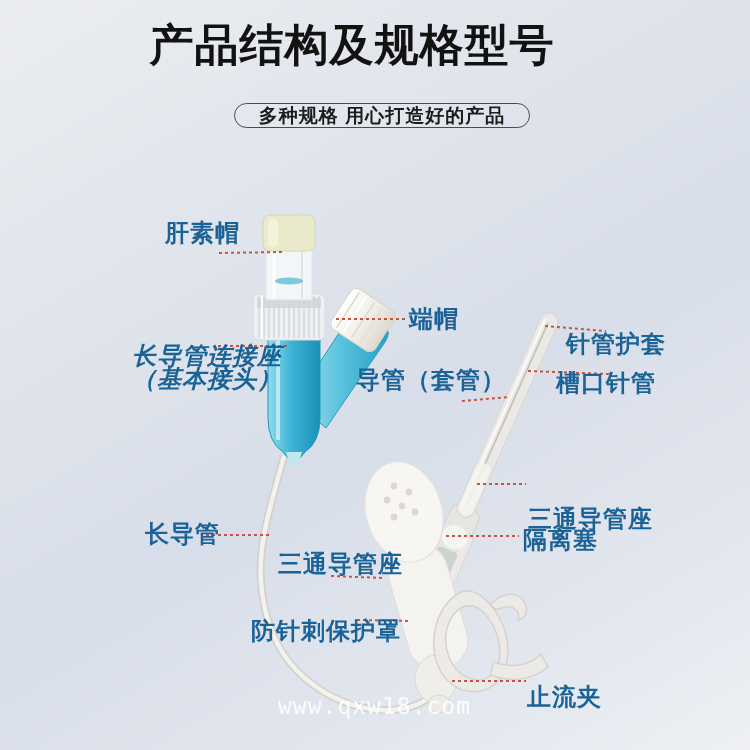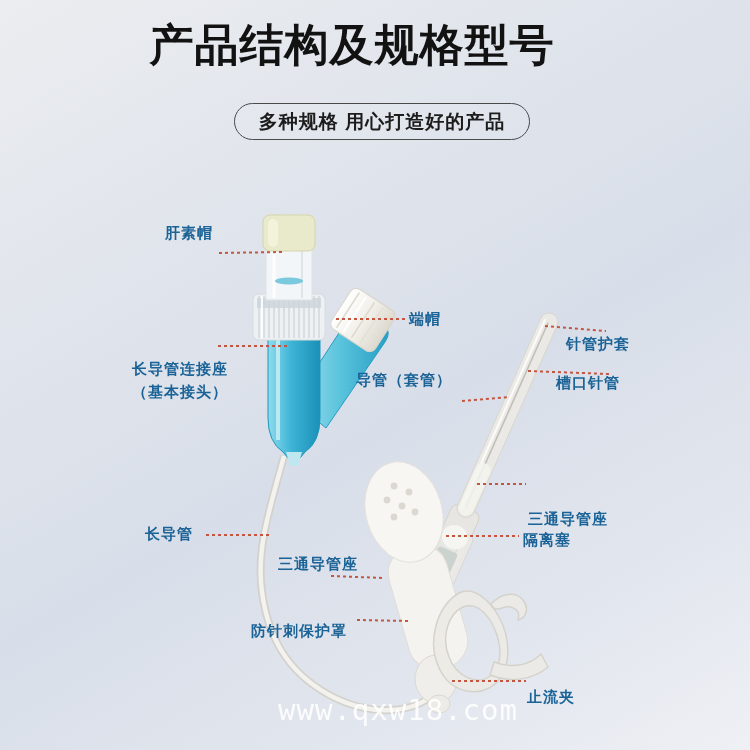--- a/index.html
+++ b/index.html
@@ -6,46 +6,46 @@
   body{font-family:"Liberation Sans","DejaVu Sans",sans-serif;}
   #stage{
     position:relative;width:750px;height:750px;overflow:hidden;
     background:linear-gradient(150deg,#ebedf0 0%,#e1e5ec 28%,#d8dee9 55%,#e2e6ee 80%,#eef0f4 100%);
   }
   .page-title{
     position:absolute;top:16px;left:0;width:704px;text-align:center;
     font-size:44px;font-weight:800;letter-spacing:1px;color:#121212;
   }
   .subtitle-pill{
-    position:absolute;top:103px;left:234px;width:296px;height:37px;
+    position:absolute;top:103px;left:234px;width:296px;height:25px;
     border:1.5px solid #4a4a4a;border-radius:999px;box-sizing:border-box;
     display:flex;align-items:center;justify-content:center;
     font-size:19px;font-weight:700;color:#1c1c1c;letter-spacing:1px;
     background:rgba(255,255,255,0.06);
   }
   .lbl{
-    position:absolute;color:#1b6397;font-size:15px;font-weight:700;
+    position:absolute;color:#1b6397;font-size:24px;font-weight:700;
     letter-spacing:1px;white-space:nowrap;line-height:23px;
   }
   .lbl-0{left:165px;top:221px;}
-  .lbl-1{left:132px;top:357px;}
+  .lbl-1{left:132px;top:344px;font-style:italic;}
   .lbl-2{left:409px;top:307px;}
   .lbl-3{left:566px;top:332px;}
   .lbl-4{left:556px;top:371px;}
   .lbl-5{left:356px;top:368px;}
   .lbl-6{left:528px;top:471px;margin-top:36px;}
   .lbl-7{left:523px;top:528px;}
   .lbl-8{left:145px;top:522px;}
   .lbl-9{left:278px;top:552px;}
   .lbl-10{left:251px;top:619px;}
   .lbl-11{left:527px;top:685px;}
   .watermark{
     position:absolute;left:278px;top:693px;
     font-family:"DejaVu Sans Mono","Liberation Mono",monospace;
-    font-size:29px;color:rgba(255,255,255,0.88);letter-spacing:1px;
+    font-size:23px;color:rgba(255,255,255,0.88);letter-spacing:1px;
   }
   svg.art{position:absolute;left:0;top:0;}
 </style>
 </head>
 <body>
 
 <div id="stage">
 
   <div class="page-title">产品结构及规格型号</div>
   <div class="subtitle-pill">

